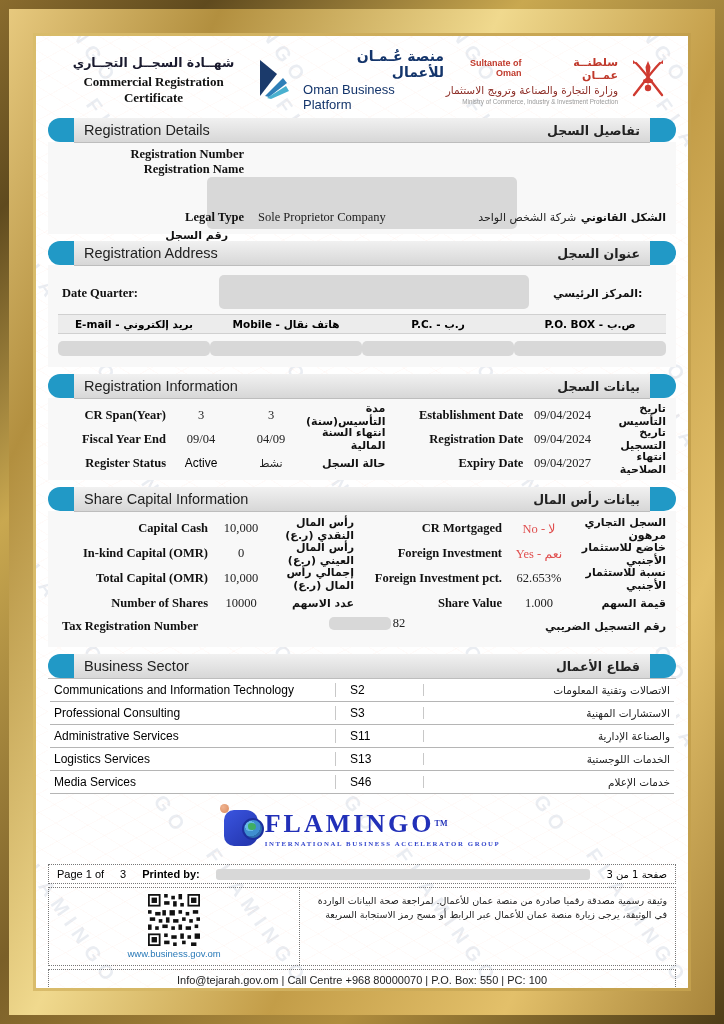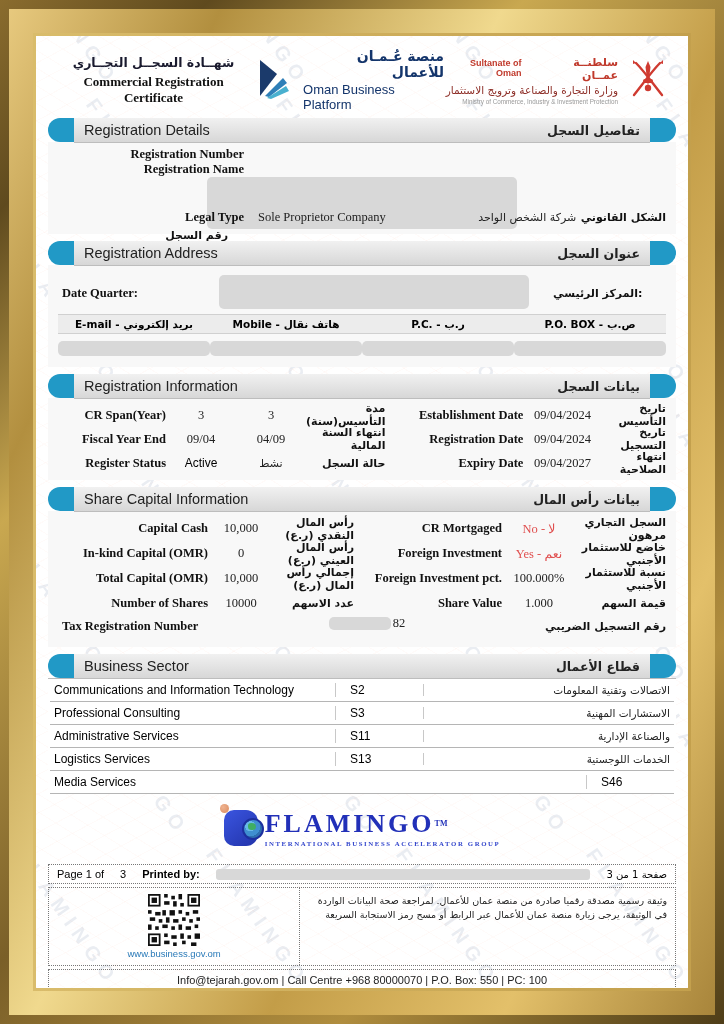--- a/index.html
+++ b/index.html
@@ -409,21 +409,21 @@
                 <span class="v val red" dir="ltr">No - لا</span>
                 <span class="ar ar-lbl">السجل التجاري مرهون</span>
               </div>
               <div class="scr-row">
                 <span class="en lbl">Foreign Investment</span>
                 <span class="v val red" dir="ltr">Yes - نعم</span>
                 <span class="ar ar-lbl">خاضع للاستثمار الأجنبي</span>
               </div>
               <div class="scr-row">
                 <span class="en lbl">Foreign Investment pct.</span>
-                <span class="v val">100.000%</span>
+                <span class="v val">62.653%</span>
                 <span class="ar ar-lbl">نسبة للاستثمار الأجنبي</span>
               </div>
               <div class="scr-row">
                 <span class="en lbl">Share Value</span>
                 <span class="v val">1.000</span>
                 <span class="ar ar-lbl">قيمة السهم</span>
               </div>
             </div>
           </div>
           <div class="tax-row">
@@ -463,20 +463,21 @@
             <span class="ar">والصناعة الإدارية</span>
           </div>
           <div class="bs-row">
             <span class="en">Logistics Services</span>
             <span class="code">S13</span>
             <span class="ar">الخدمات اللوجستية</span>
           </div>
           <div class="bs-row">
             <span class="en">Media Services</span>
             <span class="code">S46</span>
+            <span class="ar">خدمات الإعلام</span>
           </div>
         </div>
       </div>
 
       <div class="brand">
         <div class="brand-icon">
           <div class="dot"></div>
           <div class="globe"></div>
         </div>
         <div class="brand-text">

